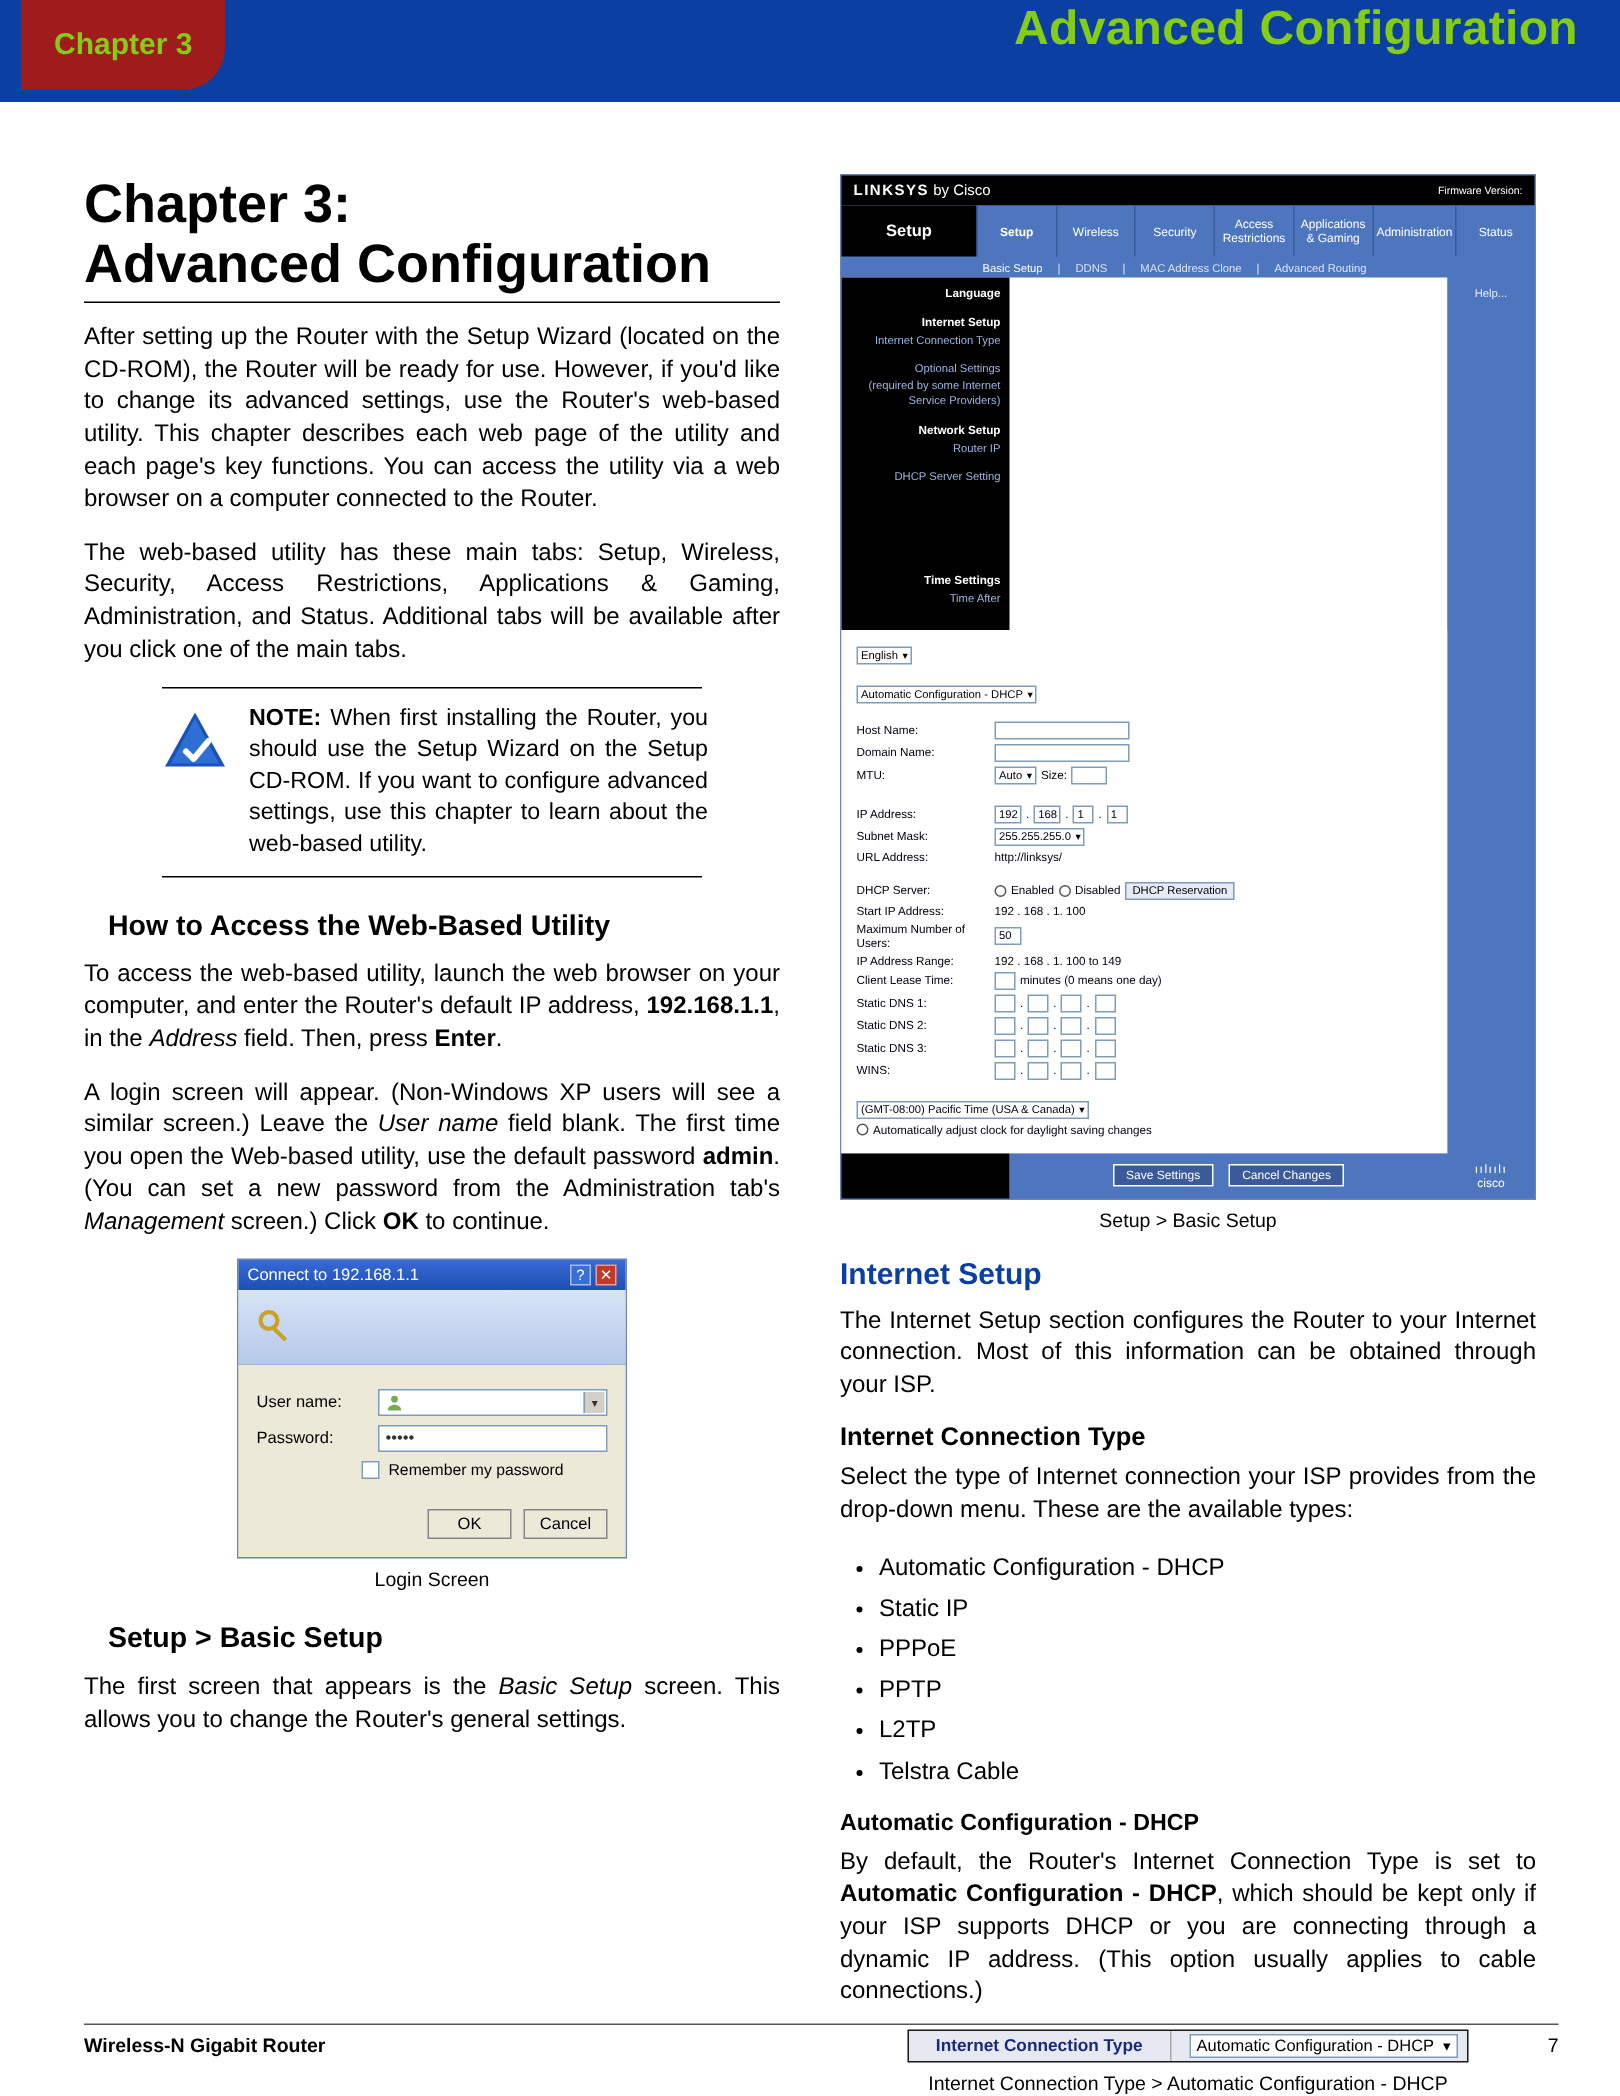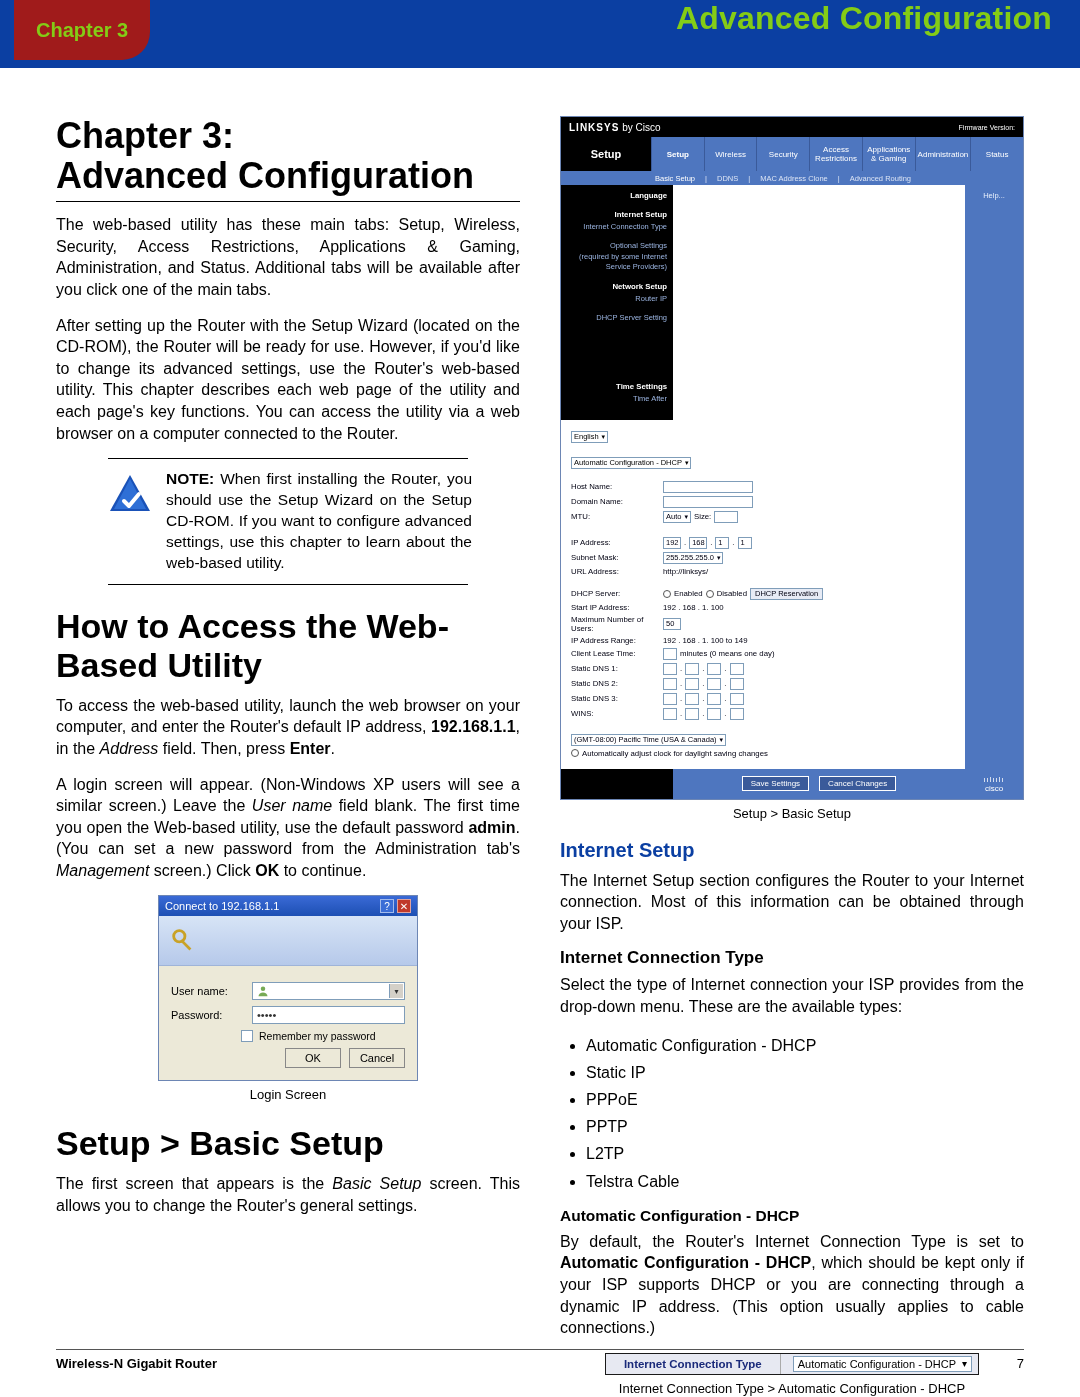--- a/index.html
+++ b/index.html
@@ -65,22 +65,22 @@
   .notebox .nb-icon {
     width: 52px; height: 52px; flex: 0 0 52px;
     display: flex; align-items: center; justify-content: center;
   }
   .notebox .nb-text {
     font-size: 15.5px; line-height: 1.35; text-align: justify;
   }
   .notebox .nb-rule2 { border-top: 1px solid #000; margin: 10px 52px 0 52px; }
   h2.section {
     font-weight: 700;
-    font-size: 34px;
-    margin: 22px 0 10px 0;
+    font-size: 19px;
+    margin: 22px 0 10px 16px;
     color: #000;
   }
   h3.sub {
     font-weight: 700;
     font-size: 20px;
     margin: 18px 0 8px 0;
     color: #0b3fa2;
   }
   h4.ictype {
     font-weight: 700;
@@ -135,21 +135,21 @@
   .login .row .fld {
     flex:1; height:18px; border:1px solid #7f9db9; background:#fff;
     display:flex;align-items:center;padding:0 4px;font-size:11px;color:#333;
     position:relative;
   }
   .login .row .fld .dd {
     position:absolute;right:1px;top:1px;bottom:1px;width:14px;
     background:#d4d0c8;border-left:1px solid #7f9db9;
     display:flex;align-items:center;justify-content:center;font-size:8px;color:#333;
   }
-  .login .chk { display:flex;align-items:center;gap:6px;margin:4px 0 6px 70px;font-size:10.5px;}
+  .login .chk { display:flex;align-items:center;gap:6px;margin:4px 0 20px 70px;font-size:10.5px;}
   .login .chk .box{width:12px;height:12px;border:1px solid #7f9db9;background:#fff;}
   .login .btns2{display:flex;justify-content:flex-end;gap:8px;}
   .login .btns2 .btn{width:56px;height:20px;border:1px solid #888;background:#ece9d8;font-size:11px;display:flex;align-items:center;justify-content:center;}
   
   .linksys {
     border: 1px solid #6d86b4;
     font-family: Arial, sans-serif;
     font-size: 8.5px;
     color: #000;
     background:#4e76bf;
@@ -193,21 +193,21 @@
   .linksys .rightcol .help{color:#e6eefc;font-size:7.5px;padding:6px;text-align:center;}
   
   .ictbar { display:flex;justify-content:center;margin-top:8px;}
   .ictbar .box{display:flex;border:1px solid #1a1a1a;background:#e7e9f2;font-size:11.5px;font-family:Arial,sans-serif;}
   .ictbar .box .l{font-weight:700;color:#1a2a7a;padding:4px 18px;border-right:1px solid #aaa;}
   .ictbar .box .r{padding:2px 6px 2px 12px;display:flex;align-items:center;gap:6px;}
   .ictbar .sel{border:1px solid #7f9db9;background:#fff;padding:1px 4px;font-size:11px;display:flex;align-items:center;}
   .ictbar .sel::after{content:"▾";margin-left:6px;font-size:10px;}
   
   .pgfoot{
-    position:absolute;left:56px;right:56px;bottom:26px;
+    position:absolute;left:56px;right:41px;bottom:26px;
     display:flex;justify-content:space-between;align-items:center;
     border-top:1px solid #555;padding-top:6px;
     font-size:13px;
   }
   .pgfoot .prod{font-weight:700;}
   b{font-weight:700}
   i{font-style:italic}
 </style>
 </head>
 <body>
@@ -218,22 +218,22 @@
 </div>
 
 <div class="page">
 
   <div class="col">
     <h1 class="chapter">
       <span>Chapter 3:</span><br>
       <span>Advanced Configuration</span>
     </h1>
     <hr class="rule">
+    <p class="body">After setting up the Router with the Setup Wizard (located on the CD-ROM), the Router will be ready for use. However, if you'd like to change its advanced settings, use the Router's web-based utility. This chapter describes each web page of the utility and each page's key functions. You can access the utility via a web browser on a computer connected to the Router.</p>
     <p class="body">The web-based utility has these main tabs: Setup, Wireless, Security, Access Restrictions, Applications &amp; Gaming, Administration, and Status. Additional tabs will be available after you click one of the main tabs.</p>
-    <p class="body">After setting up the Router with the Setup Wizard (located on the CD-ROM), the Router will be ready for use. However, if you'd like to change its advanced settings, use the Router's web-based utility. This chapter describes each web page of the utility and each page's key functions. You can access the utility via a web browser on a computer connected to the Router.</p>
 
     <div class="notebox">
       <div class="nb-rule"></div>
       <div class="nb-row">
         <div class="nb-icon">
           <svg viewBox="0 0 48 48" width="48" height="48">
             <polygon points="24,4 44,40 4,40" fill="#1a52b8"></polygon>
             <polygon points="24,8 40,38 8,38" fill="#2e6fd6"></polygon>
             <path d="M18 30 l5 5 l10 -12" stroke="#fff" stroke-width="4" fill="none" stroke-linecap="round" stroke-linejoin="round"></path>
           </svg>

